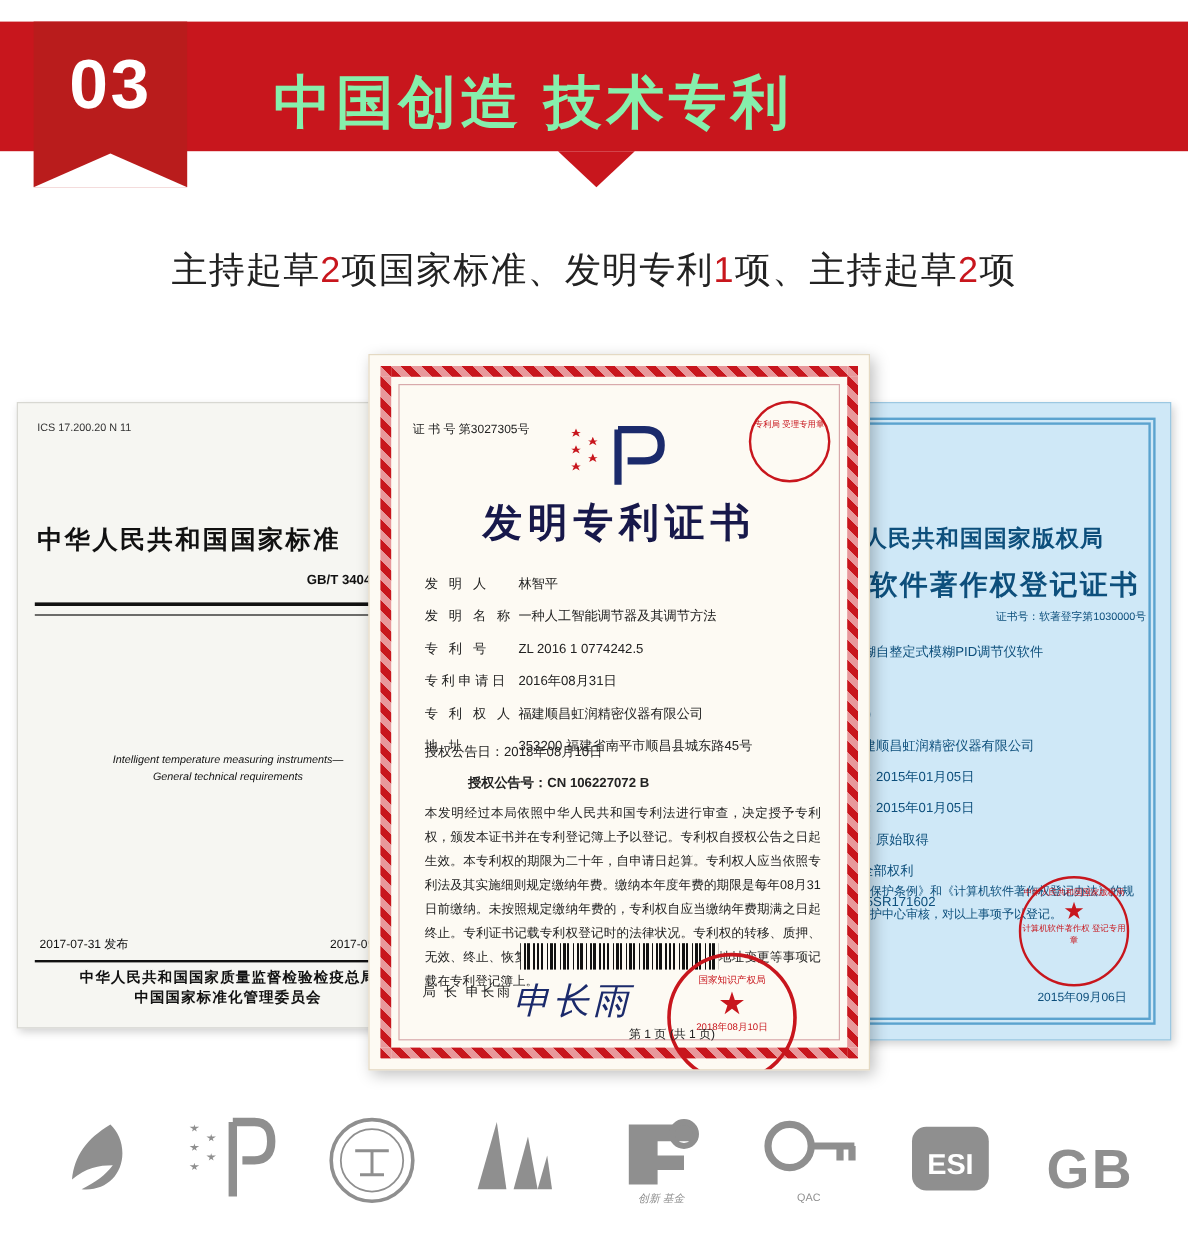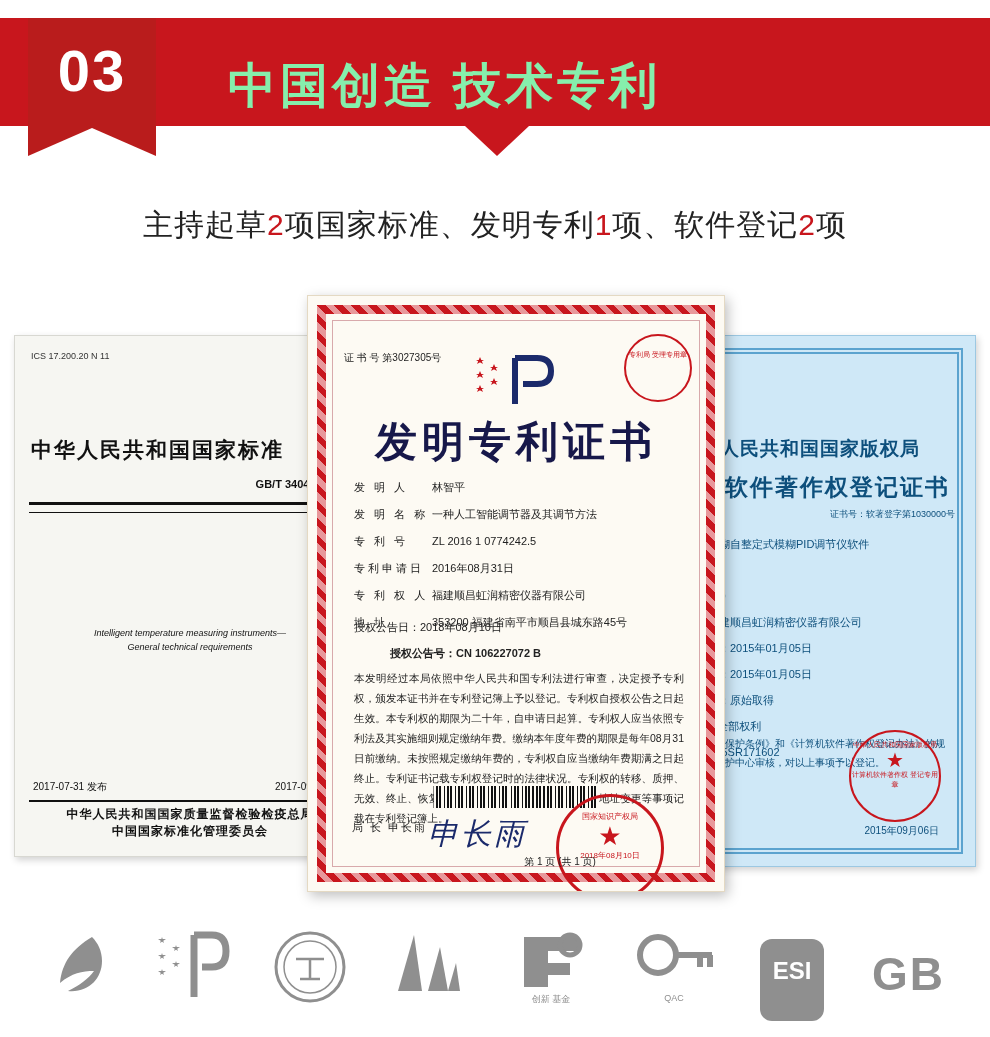--- a/index.html
+++ b/index.html
@@ -372,21 +372,21 @@
     top: 58px;
     width: 90px;
     height: 54px;
   }
   .cc-title {
     position: absolute;
     left: 0;
     top: 118px;
     width: 416px;
     text-align: center;
-    font-size: 42px;
+    font-size: 33px;
     font-weight: bold;
     color: #17184a;
     letter-spacing: 5px;
     white-space: nowrap;
   }
   .cc-topseal {
     position: absolute;
     right: 32px;
     top: 38px;
     width: 68px;
@@ -532,21 +532,21 @@
   }
   .logo-gb {
     font-size: 46px;
     font-weight: bold;
     color: #8f8f8f;
     letter-spacing: 2px;
     line-height: 90px;
   }
   .logo-esi {
     width: 64px;
-    height: 82px;
+    height: 53px;
     border-radius: 12px;
     background: #8f8f8f;
     color: #ffffff;
     font-size: 24px;
     font-weight: bold;
     line-height: 64px;
     margin-top: 10px;
   }
 </style>
 </head>
@@ -555,21 +555,21 @@
 <div class="header">
   <div class="header-title">中国创造  技术专利</div>
 </div>
 <div class="number-badge">
   <span>03</span>
   <div class="notch"></div>
 </div>
 <div class="header-arrow"></div>
 
 <div class="subtitle">
-  <span>主持起草</span><span class="hl">2</span><span>项国家标准、发明专利</span><span class="hl">1</span><span>项、软件登记</span><span class="hl">2</span><span>项</span>
+  <span>主持起草</span><span class="hl">2</span><span>项国家标准、发明专利</span><span class="hl">1</span><span>项、主持起草</span><span class="hl">2</span><span>项</span>
 </div>
 
 <div class="certs">
 
   <div class="cert-left">
     <div class="cl-ics">ICS 17.200.20
 N 11</div>
     <div class="cl-gb">GB</div>
     <div class="cl-title">中华人民共和国国家标准</div>
     <div class="cl-code">GB/T 34044—2017</div>
@@ -715,21 +715,21 @@
   <div class="logo" style="left:388px;">
     <svg width="76" height="70" viewBox="0 0 76 70">
       <g fill="#8f8f8f">
         <polygon points="10,62 26,6 34,62"></polygon>
         <polygon points="40,62 52,18 60,62"></polygon>
         <polygon points="60,62 68,34 72,62"></polygon>
       </g>
     </svg>
   </div>
 
-  <div class="logo" style="left:508px;">
+  <div class="logo" style="left:508px;font-style:italic;">
     <svg width="86" height="62" viewBox="0 0 86 62">
       <path d="M16 8 H70 V22 H40 V34 H62 V46 H40 V58 H16 Z" fill="#8f8f8f"></path>
       <circle cx="62" cy="16" r="10" fill="none" stroke="#8f8f8f" stroke-width="5"></circle>
     </svg>
     <div class="cap">创新  基金</div>
   </div>
 
   <div class="logo" style="left:630px;">
     <svg width="88" height="62" viewBox="0 0 88 62">
       <circle cx="28" cy="26" r="18" fill="none" stroke="#8f8f8f" stroke-width="6"></circle>

